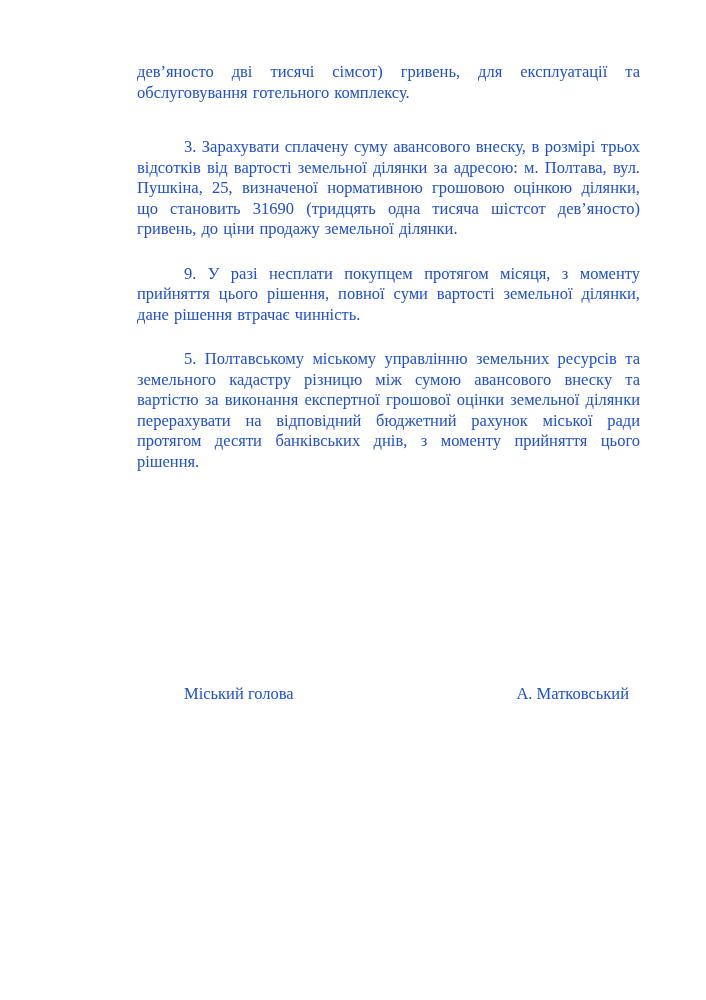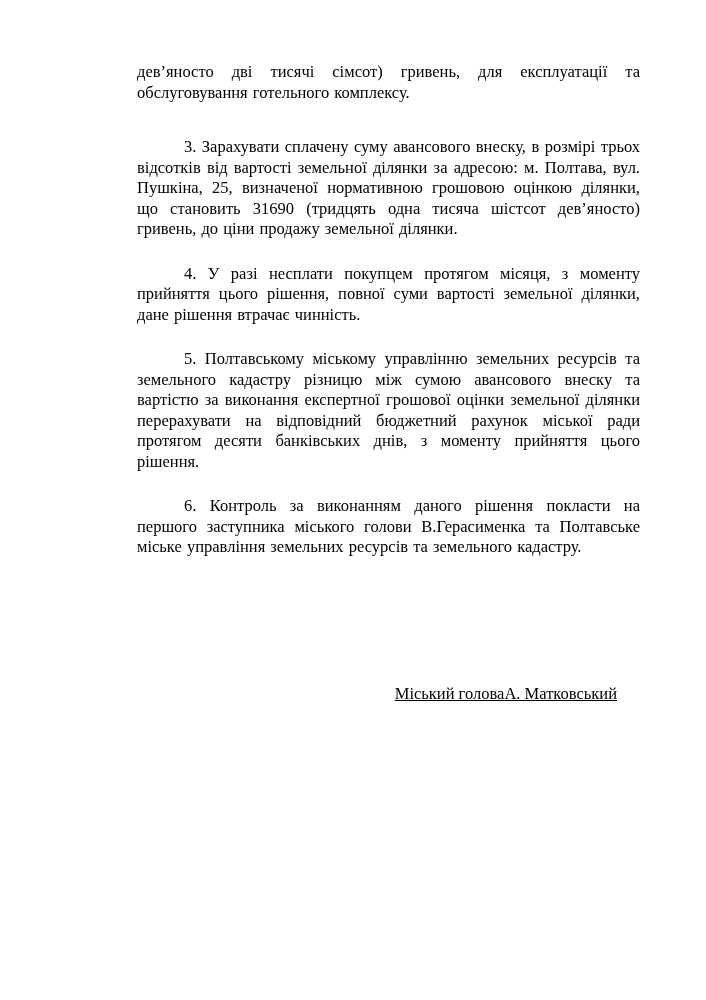--- a/index.html
+++ b/index.html
@@ -7,21 +7,21 @@
     padding: 0;
     background: #ffffff;
   }
   .page {
     position: relative;
     width: 706px;
     height: 877px;
     background: #ffffff;
     overflow: hidden;
     font-family: "Liberation Serif", "DejaVu Serif", serif;
-    color: #000000;
+    color: #1d4ed8;
   }
   .content {
     position: absolute;
     top: 62px;
     left: 137px;
     width: 503px;
   }
   .para {
     font-size: 16.5px;
     line-height: 20.5px;
@@ -31,45 +31,43 @@
   }
   .para.indent {
     text-indent: 47px;
   }
   .para.first {
     margin-bottom: 34px;
   }
   .signature {
     position: absolute;
     top: 684px;
-    left: 139px;
+    left: 151px;
     width: 503px;
     display: flex;
-    justify-content: flex-end;
+    justify-content: space-between;
     font-size: 16.5px;
     line-height: 20.5px;
     box-sizing: border-box;
-    text-decoration: underline;
   }
   .signature .role {
     margin-left: 33px;
   }
   .signature .name {
     margin-right: 25px;
   }
 </style>
 </head>
 <body>
 
 <div class="page">
   <div class="content">
     <p class="para first">дев’яносто дві тисячі сімсот) гривень, для експлуатації та обслуговування готельного комплексу.</p>
     <p class="para indent">3. Зарахувати сплачену суму авансового внеску, в розмірі трьох відсотків від вартості земельної ділянки за адресою: м. Полтава, вул. Пушкіна, 25, визначеної нормативною грошовою оцінкою ділянки, що становить 31690 (тридцять одна тисяча шістсот дев’яносто) гривень, до ціни продажу земельної ділянки.</p>
-    <p class="para indent">4. У разі несплати покупцем протягом місяця, з моменту прийняття цього рішення, повної суми вартості земельної ділянки, дане рішення втрачає чинність.</p>
+    <p class="para indent">9. У разі несплати покупцем протягом місяця, з моменту прийняття цього рішення, повної суми вартості земельної ділянки, дане рішення втрачає чинність.</p>
     <p class="para indent">5. Полтавському міському управлінню земельних ресурсів та земельного кадастру різницю між сумою авансового внеску та вартістю за виконання експертної грошової оцінки земельної ділянки перерахувати на відповідний бюджетний рахунок міської ради протягом десяти банківських днів, з моменту прийняття цього рішення.</p>
-    <p class="para indent">6. Контроль за виконанням даного рішення покласти на першого заступника міського голови В.Герасименка та Полтавське міське управління земельних ресурсів та земельного кадастру.</p>
   </div>
 
   <div class="signature">
     <span class="role">Міський голова</span>
     <span class="name">А. Матковський</span>
   </div>
 </div>
 
 </body></html>

